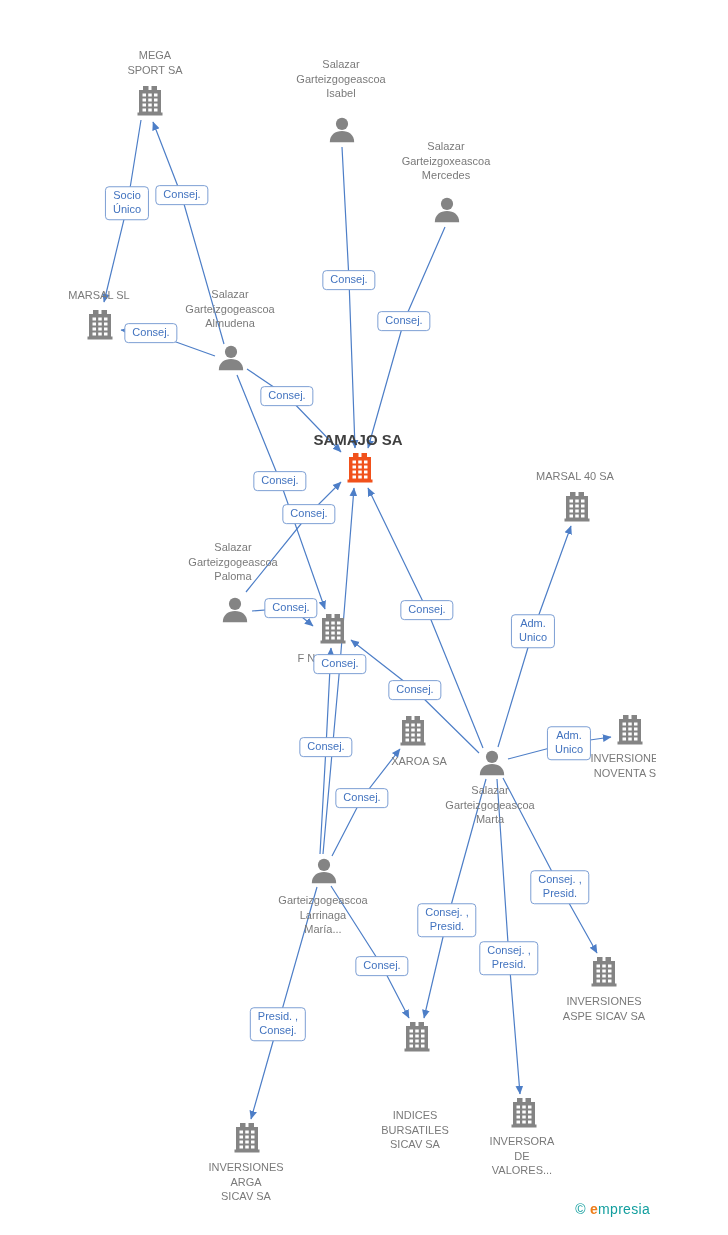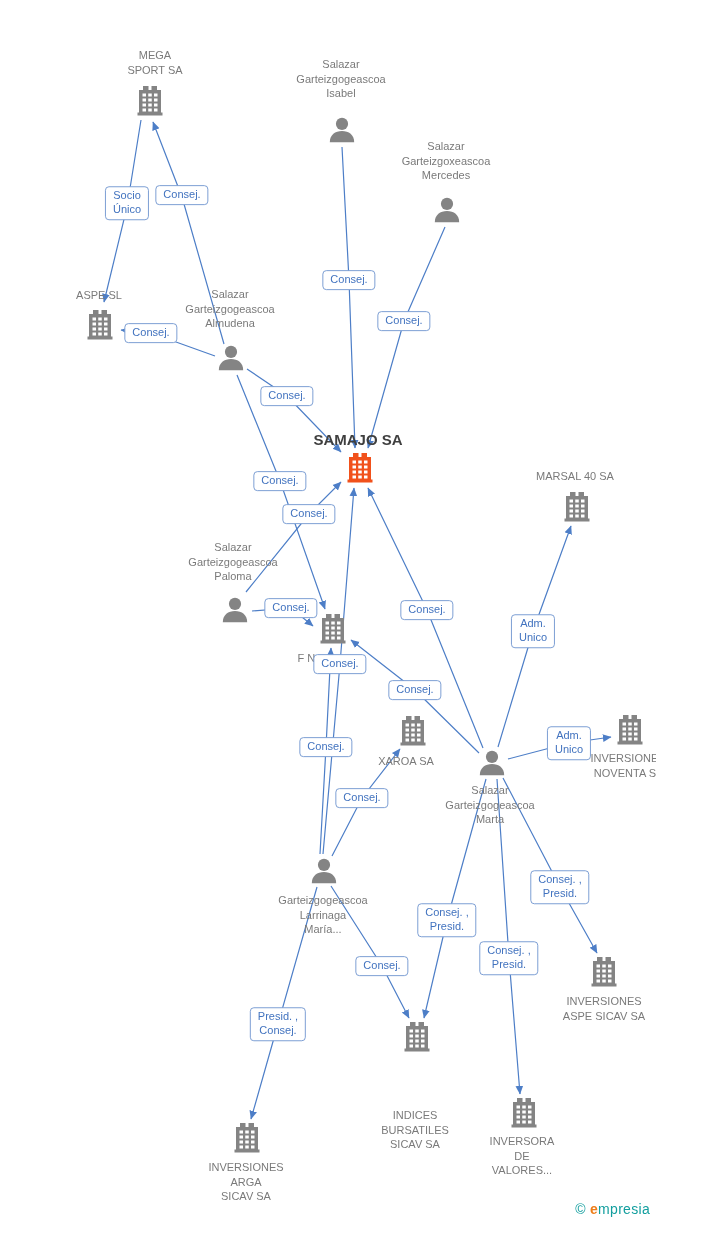--- a/index.html
+++ b/index.html
@@ -145,31 +145,31 @@
     </svg>
 
   <div class="nlabel" style="left:155px;top:48px">MEGA
 SPORT SA</div>
   <div class="nlabel" style="left:341px;top:57px">Salazar
 Garteizgogeascoa
 Isabel</div>
   <div class="nlabel" style="left:446px;top:139px">Salazar
 Garteizgoxeascoa
 Mercedes</div>
-  <div class="nlabel" style="left:99px;top:288px">ASPE SL</div>
+  <div class="nlabel" style="left:99px;top:288px">MARSAL SL</div>
   <div class="nlabel" style="left:230px;top:287px">Salazar
 Garteizgogeascoa
 Almudena</div>
   <div class="nlabel hl" style="left:358px;top:430px">SAMAJO SA</div>
   <div class="nlabel" style="left:575px;top:469px">MARSAL 40 SA</div>
   <div class="nlabel" style="left:233px;top:540px">Salazar
 Garteizgogeascoa
 Paloma</div>
   <div class="nlabel" style="left:311px;top:651px">F N...</div>
-  <div class="nlabel" style="left:406px;top:754px">XAROA SA</div>
+  <div class="nlabel" style="left:419px;top:754px">XAROA SA</div>
   <div class="nlabel" style="left:628px;top:751px">INVERSIONES
 NOVENTA SL</div>
   <div class="nlabel" style="left:490px;top:783px">Salazar
 Garteizgogeascoa
 Marta</div>
   <div class="nlabel" style="left:323px;top:893px">Garteizgogeascoa
 Larrinaga
 María...</div>
   <div class="nlabel" style="left:604px;top:994px">INVERSIONES
 ASPE SICAV SA</div>

